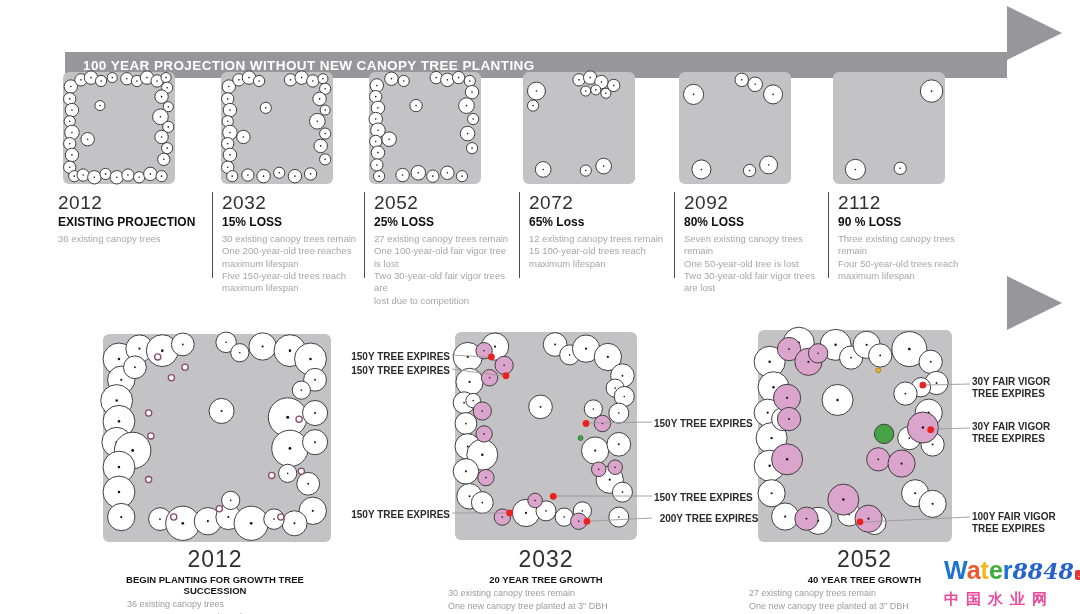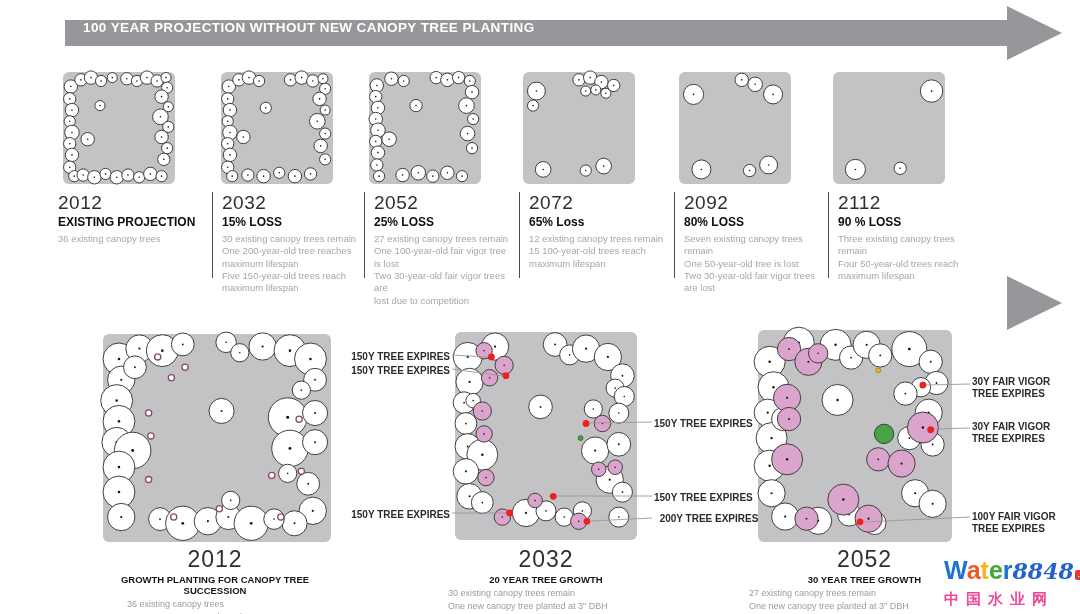--- a/index.html
+++ b/index.html
@@ -1,19 +1,19 @@
 <!DOCTYPE html>
 <html><head>
 <meta charset="utf-8">
 <style>
   html,body{margin:0;padding:0;background:#fff;}
   #stage{position:relative;width:1080px;height:614px;background:#fff;overflow:hidden;
          font-family:"Liberation Sans",sans-serif;}
   .banner{position:absolute;background:#97969a;color:#fff;font-weight:bold;font-size:13.5px;
-          letter-spacing:.4px;display:flex;align-items:flex-start;padding-left:18px;box-sizing:border-box;}
+          letter-spacing:.4px;display:flex;align-items:center;padding-left:18px;box-sizing:border-box;margin-top:32px;}
   .arrowhead{position:absolute;width:0;height:0;border-top:27px solid transparent;
              border-bottom:27px solid transparent;border-left:55px solid #97969a;}
   .panel{position:absolute;}
   .panel svg{position:absolute;left:0;top:0;}
   .anno{position:absolute;font-size:10px;font-weight:bold;color:#2b2b2b;line-height:1.2;
         white-space:pre-line;}
   .cap-top{position:absolute;top:192px;height:86px;box-sizing:border-box;padding-left:9px;}
   .cap-top.divided{border-left:1px solid #4a4a4a;}
   .cap-year{font-size:19px;color:#2f2f2f;letter-spacing:.5px;}
   .cap-sub{font-size:12px;font-weight:bold;color:#0e0e0e;margin-top:1px;}
@@ -644,35 +644,35 @@
       <div class="anno" style="left: 252px; top: 58px; width: 100px; text-align: left;">30Y FAIR VIGOR
 TREE EXPIRES</div>
       <div class="anno" style="left: 252px; top: 103px; width: 100px; text-align: left;">30Y FAIR VIGOR
 TREE EXPIRES</div>
       <div class="anno" style="left: 252px; top: 193px; width: 100px; text-align: left;">100Y FAIR VIGOR
 TREE EXPIRES</div>
     </div>
 
   <div class="cap-bot" style="left:115px;top:546px;width:200px;">
     <div class="year">2012</div>
-    <div class="sub">GROWTH PLANTING FOR CANOPY TREE SUCCESSION</div>
+    <div class="sub">BEGIN PLANTING FOR GROWTH TREE SUCCESSION</div>
     <div class="body">36 existing canopy trees
 12 new canopy trees planted at 3" DBH</div>
   </div>
   <div class="cap-bot" style="left:436px;top:546px;width:220px;">
     <div class="year">2032</div>
     <div class="sub">20 YEAR TREE GROWTH</div>
     <div class="body">30 existing canopy trees remain
 One new canopy tree planted at 3" DBH
 Six trees reach maximum lifespan
 Initial planting reaches 20 years old</div>
   </div>
   <div class="cap-bot" style="left:737px;top:546px;width:255px;">
     <div class="year">2052</div>
-    <div class="sub">30 YEAR TREE GROWTH</div>
+    <div class="sub">40 YEAR TREE GROWTH</div>
     <div class="body">27 existing canopy trees remain
 One new canopy tree planted at 3" DBH
 One 100-year-old fair vigor tree is lost
 Two 30-year-old fair vigor trees are lost due to competition
 Initial planting reaches 40 years old</div>
   </div>
 
   <div id="watermark">
     <div class="row1"><span class="w-letter c0">W</span><span class="w-letter c1">a</span><span class="w-letter c2">t</span><span class="w-letter c3">e</span><span class="w-letter c4">r</span><span class="w-num">8848</span><span class="w-com">.com</span>
     </div>

